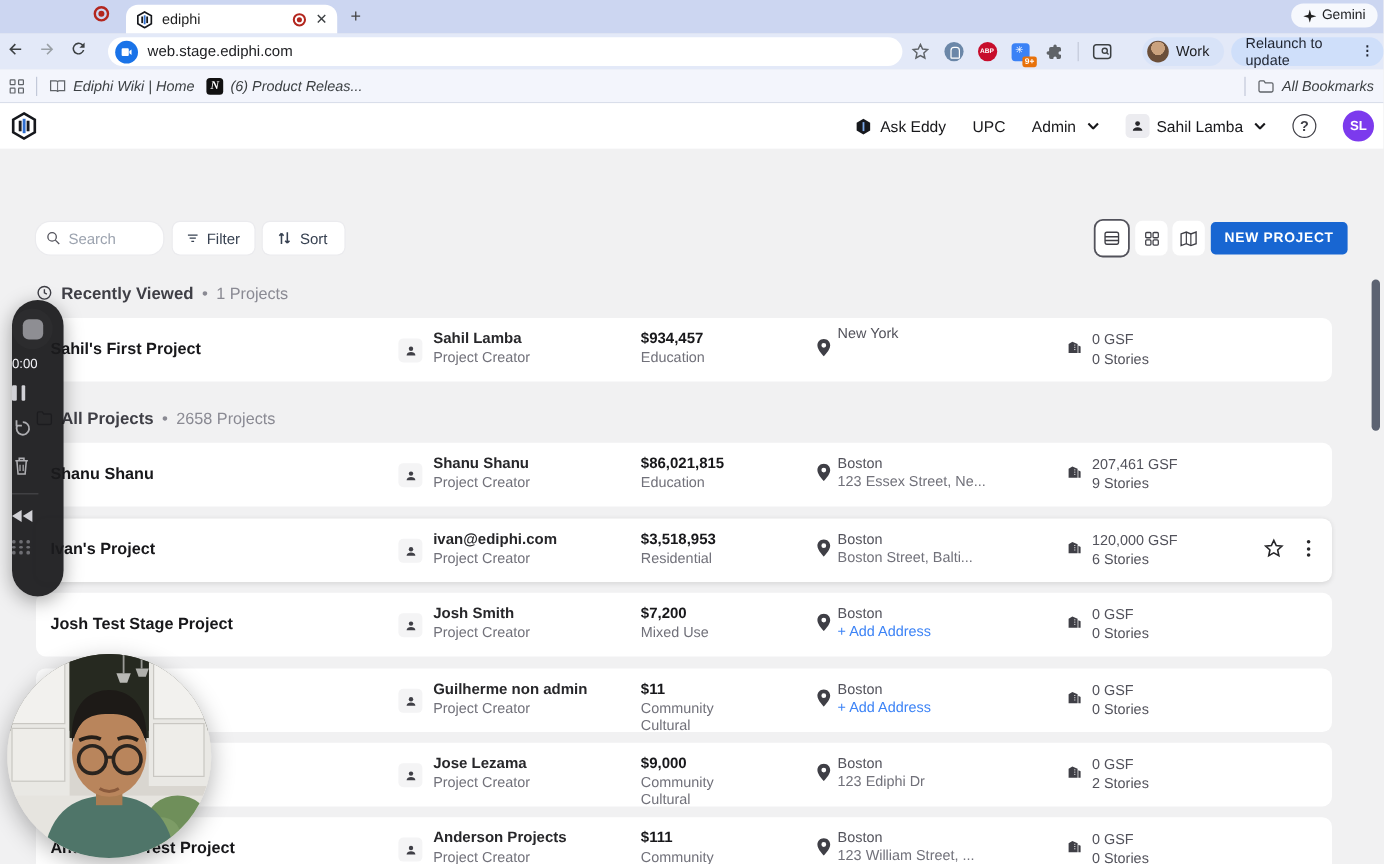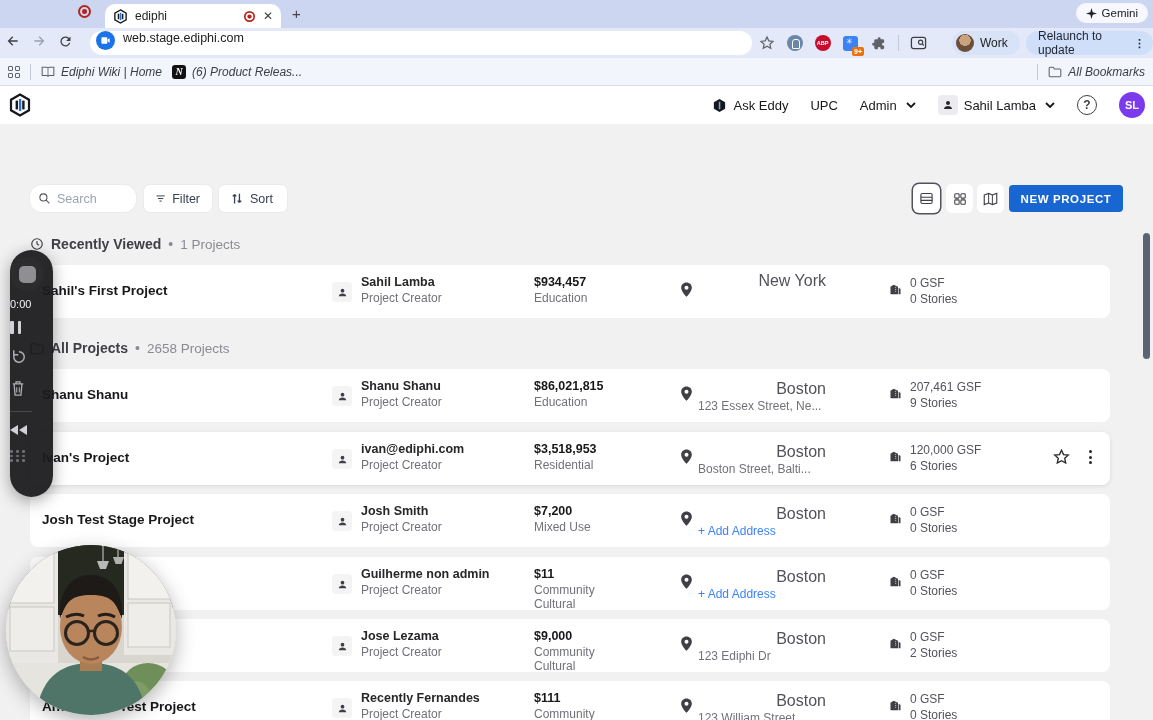--- a/index.html
+++ b/index.html
@@ -12,21 +12,21 @@
   .rec-dot::after { content:""; position:absolute; left:2px; top:2px; width:5px; height:5px; border-radius:50%; background:#b3261e; }
   .rec-dot.outside { position:absolute; left:78px; top:5px; }
   .tab { position:absolute; left:105px; top:4px; width:176px; height:24px; background:#fff; border-radius:10px 10px 0 0; display:flex; align-items:center; padding:0 8px; gap:7px; }
   .tab-title { font-size:12px; color:#1f1f1f; flex:1; }
   .tab-close { font-size:12px; color:#3c4043; line-height:1; cursor:default; }
   .newtab-btn { position:absolute; left:292px; top:5px; font-size:15px; color:#444; }
   .gemini-chip { position:absolute; right:5px; top:3px; height:20px; padding:0 10px; background:rgba(255,255,255,.82); border-radius:12px; display:flex; align-items:center; gap:5px; font-size:11.5px; color:#202124; }
 
   .toolbar { position:absolute; left:0; top:28px; width:1153px; height:30px; background:#e3e9f8; display:flex; align-items:center; }
   .nav-ic { width:26px; text-align:center; }
-  .url-pill { position:absolute; left:90px; top:3px; width:662px; height:24px; background:#fff; border-radius:13px; display:flex; align-items:flex-start; padding:0 6px; gap:8px; }
+  .url-pill { position:absolute; left:90px; top:3px; width:662px; height:24px; background:#fff; border-radius:13px; display:flex; align-items:center; padding:0 6px; gap:8px; }
   .cam-badge { width:19px; height:19px; border-radius:50%; background:#1a73e8; display:flex; align-items:center; justify-content:center; }
   .url-text { font-size:12.5px; color:#202124; }
   .ext-row { position:absolute; left:758px; top:0; height:30px; display:flex; align-items:center; gap:11px; }
   .ext-ic { width:17px; height:17px; position:relative; display:flex; align-items:center; justify-content:center; }
   .ext-circle1 { width:16px; height:16px; border-radius:50%; background:#6b87a8; position:relative; }
   .ext-circle1::after { content:""; position:absolute; left:5px; top:4px; width:6px; height:8px; border:1.5px solid #fff; border-radius:3px 3px 1px 1px; }
   .ext-abp { width:16px; height:16px; border-radius:50%; background:#c70d2c; color:#fff; font-size:5.5px; font-weight:bold; display:flex; align-items:center; justify-content:center; }
   .ext-blue { width:15px; height:15px; border-radius:3px; background:#3b82f6; position:relative; }
   .ext-blue::before { content:"✳"; position:absolute; left:3px; top:1px; font-size:8px; color:#fff; }
   .ext-badge { position:absolute; right:-5px; bottom:-4px; background:#e8710a; color:#fff; font-size:7px; font-weight:bold; padding:1px 2px; border-radius:2px; }
@@ -77,21 +77,21 @@
   .pname { position:absolute; left:12px; top:18px; font-size:13.5px; font-weight:600; color:#18181b; }
   .creator-ic { position:absolute; left:302px; top:17px; width:20px; height:20px; background:#f4f4f5; border-radius:4px; display:flex; align-items:center; justify-content:center; }
   .creator { position:absolute; left:331px; top:10px; }
   .creator .nm { font-size:12.5px; font-weight:700; color:#27272a; }
   .creator .rl { font-size:12px; color:#71717a; margin-top:2px; }
   .money { position:absolute; left:504px; top:10px; width:95px; }
   .money .amt { font-size:12.5px; font-weight:700; color:#18181b; }
   .money .typ { font-size:12px; color:#71717a; margin-top:2px; line-height:1.18; }
   .pin-ic { position:absolute; left:650px; top:17px; }
   .loc { position:absolute; left:668px; top:10px; width:128px; line-height:1.2; }
-  .loc .city { font-size:16px; color:#52525b;text-align:right; }
+  .loc .city { font-size:12px; color:#52525b; }
   .loc .addr { font-size:12px; color:#71717a; margin-top:1px; }
   .loc .addr.link { color:#3c83f6; }
   .bld-ic { position:absolute; left:858px; top:16px; }
   .gsf { position:absolute; left:880px; top:10px; line-height:1.35; }
   .gsf div { font-size:12px; color:#52525b; }
   .row-actions { position:absolute; right:18px; top:16px; display:flex; align-items:center; gap:18px; }
   .kebab3 { display:flex; flex-direction:column; gap:2.5px; }
   .kebab3 span { width:3px; height:3px; border-radius:50%; background:#27272a; }
 
   .scroll-thumb { position:absolute; right:3px; top:233px; width:7px; height:126px; background:#5c6372; border-radius:4px; }
@@ -548,21 +548,21 @@
 
   <div class="prow" style="top:557px">
     <div class="pname">Anderson's Test Project</div>
     <span class="creator-ic">
         <svg width="11" height="11" viewBox="0 0 24 24">
           <circle cx="12" cy="8" r="4" fill="#3f3f46"></circle>
           <path d="M4 20c0-4 4-6 8-6s8 2 8 6z" fill="#3f3f46"></path>
         </svg>
       </span>
     <div class="creator">
-        <div class="nm">Recently Fernandes</div>
+        <div class="nm">Anderson Projects</div>
         <div class="rl">Project Creator</div>
       </div>
     <div class="money">
         <div class="amt">$111</div>
         <div class="typ">Community Cultural</div>
       </div>
     <span class="pin-ic"><svg width="13" height="16" viewBox="0 0 24 30">
           <path d="M12 1C6 1 2 5.5 2 11c0 7 10 17 10 17s10-10 10-17c0-5.5-4-10-10-10zm0 13.5A3.5 3.5 0 1 1 12 7a3.5 3.5 0 0 1 0 7.5z" fill="#3f3f46"></path>
         </svg></span>
     <div class="loc">

